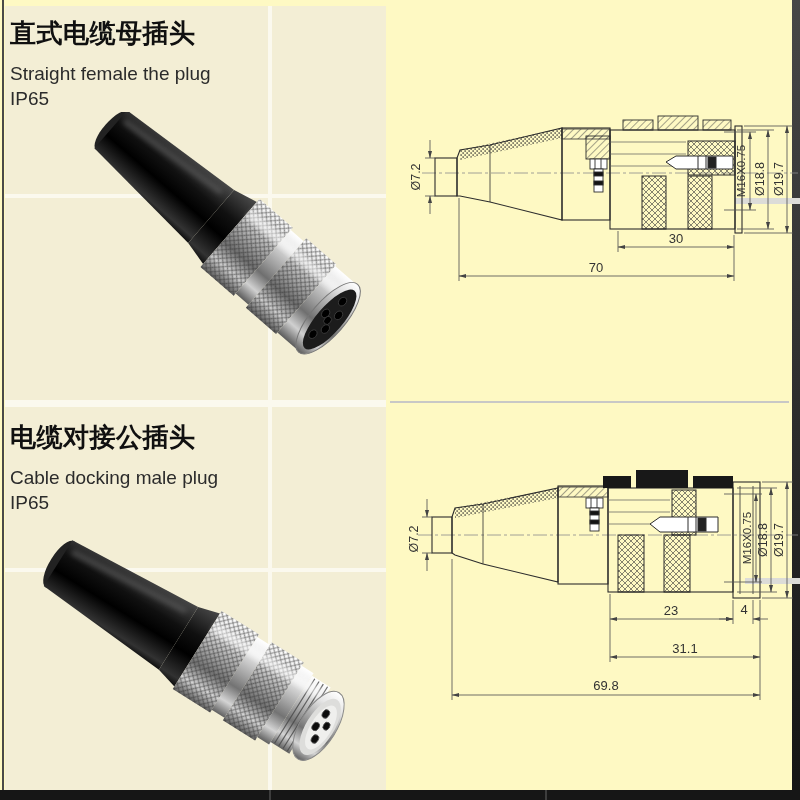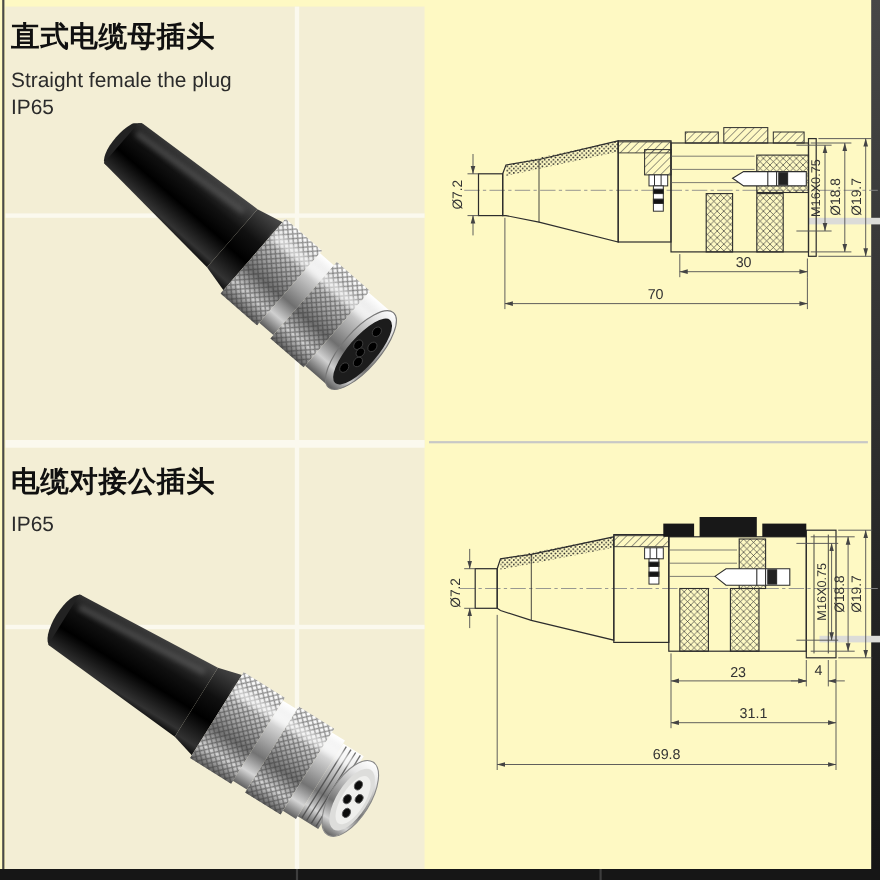--- a/index.html
+++ b/index.html
@@ -37,20 +37,21 @@
   <div class="band-notch" style="left:269px;"></div>
   <div class="band-notch" style="left:545px;"></div>
 
   <div class="hdr" style="top:16px;">
     <h2>直式电缆母插头</h2>
     <div class="en">Straight female the plug</div>
     <div class="ip">IP65</div>
   </div>
   <div class="hdr" style="top:420px;">
     <h2>电缆对接公插头</h2>
+    <div class="en">Cable docking male plug</div>
     <div class="ip">IP65</div>
   </div>
 
   <svg style="left:55px;top:112px;" width="330" height="288" viewBox="0 0 330 288">
     <defs>
       <linearGradient id="bootF" x1="0" y1="0" x2="0" y2="1">
         <stop offset="0" stop-color="#4a4a4a"></stop>
           <stop offset=".35" stop-color="#111"></stop>
         <stop offset=".6" stop-color="#000"></stop>
           <stop offset=".9" stop-color="#333"></stop>

